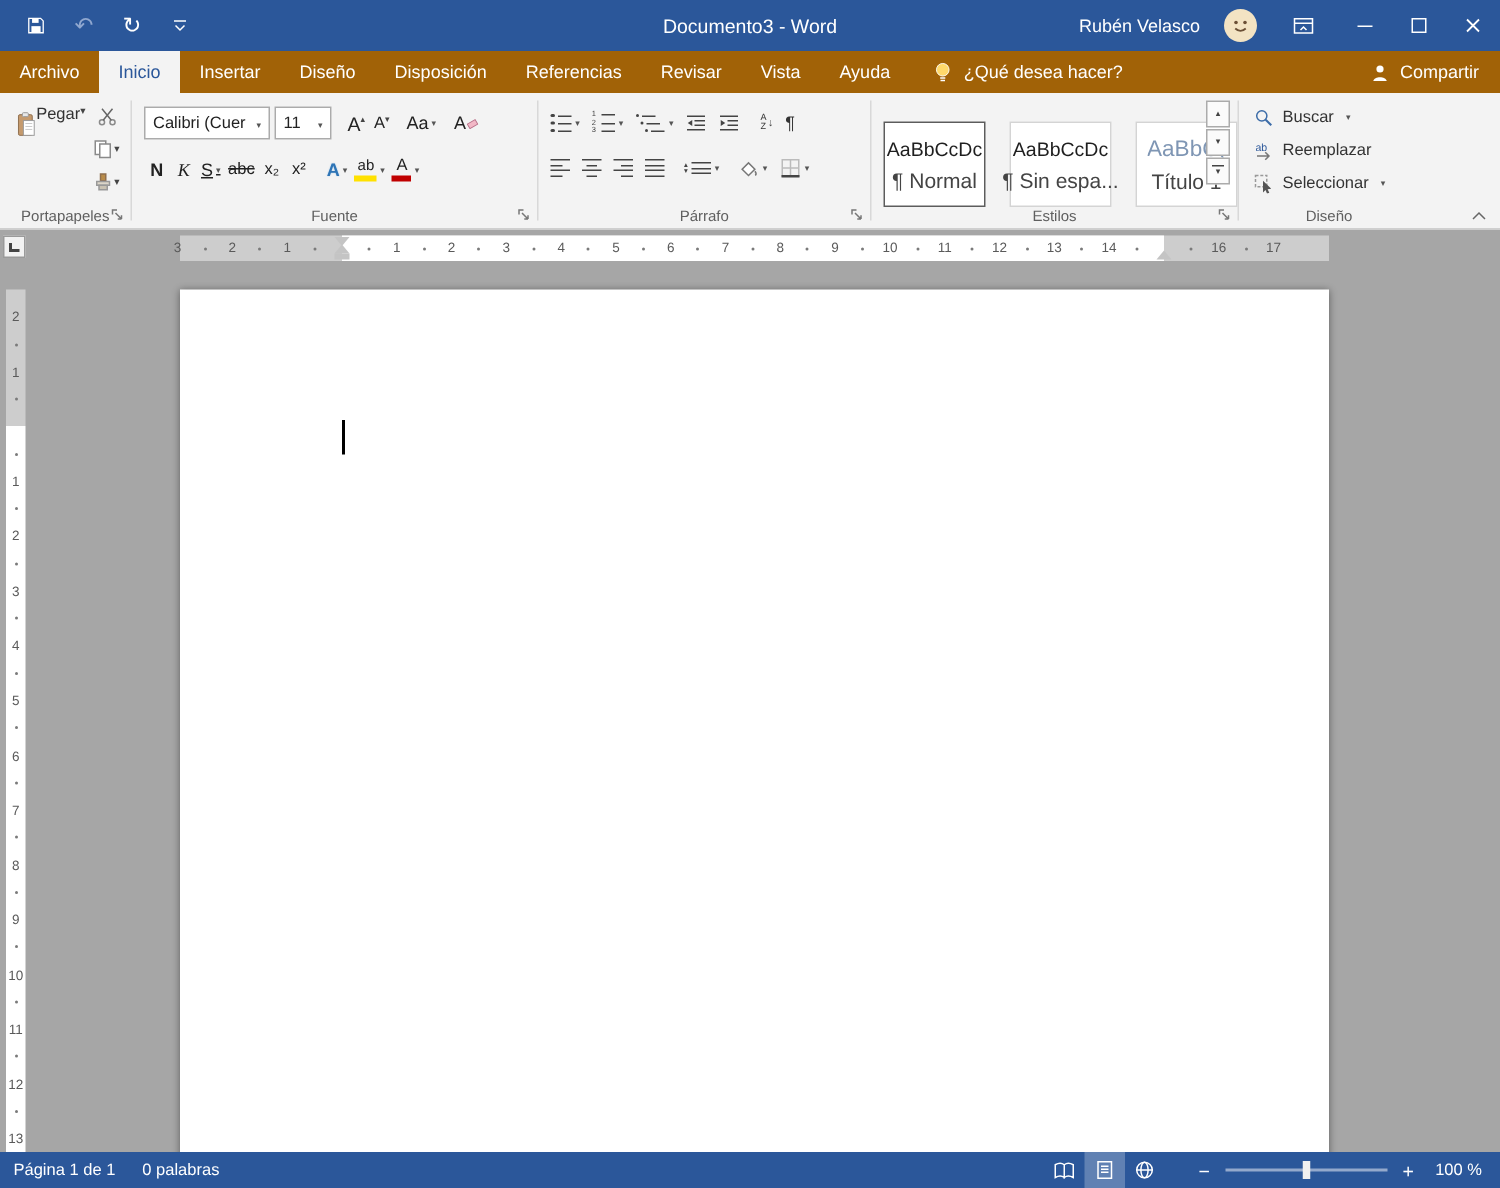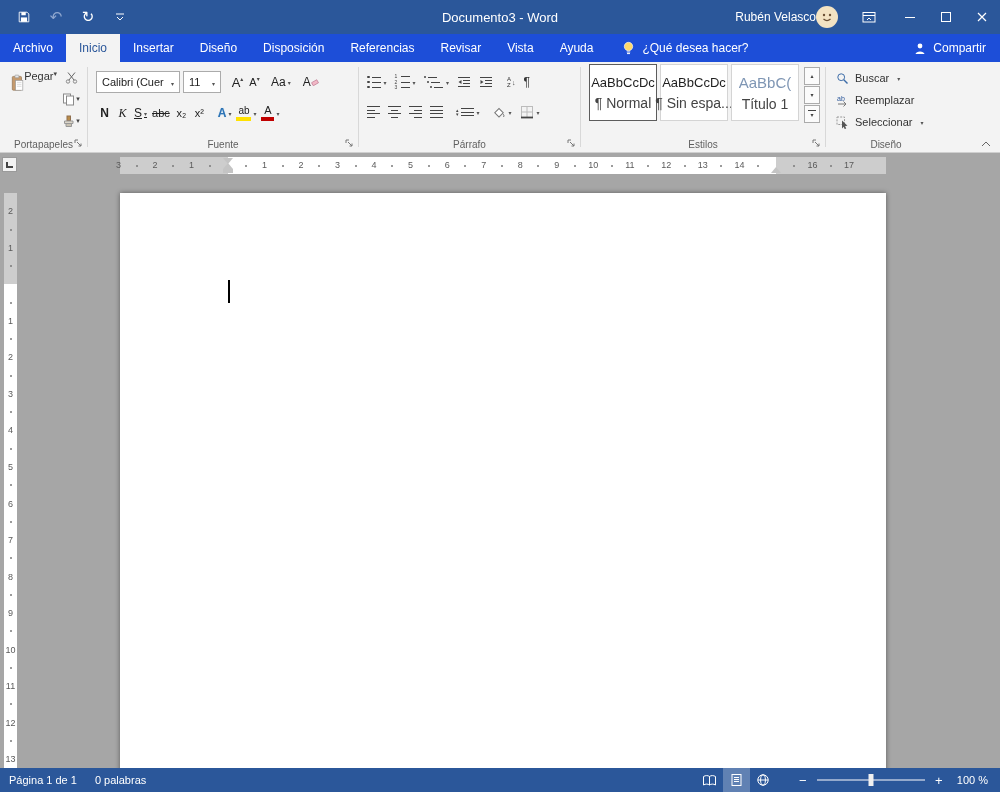--- a/index.html
+++ b/index.html
@@ -6,27 +6,27 @@
   body{font-family:"Liberation Sans",sans-serif;background:#fff}
   .app{position:relative;width:1000px;height:792px;overflow:hidden;background:#a6a6a6;font-family:"Liberation Sans",sans-serif}
 
   
   .titlebar{position:absolute;top:0;left:0;right:0;height:34px;background:#2b579a;color:#fff;display:flex;align-items:center;z-index:30}
   .qat{display:flex;align-items:center;padding-left:8px}
   .qat-btn{width:32px;height:34px;display:flex;align-items:center;justify-content:center;cursor:pointer;font-size:15px}
   .qat-btn.undo{color:#8fa7cf}
   .title{position:absolute;left:0;right:0;text-align:center;font-size:13px;pointer-events:none}
   .tb-right{position:absolute;right:0;top:0;height:34px;display:flex;align-items:center}
-  .user{font-size:12px;margin-right:0;cursor:pointer}
+  .user{font-size:12px;margin-right:16px;cursor:pointer}
   .avatar{width:22px;height:22px;border-radius:50%;margin-right:16px;cursor:pointer;display:flex}
   .tb-icon{width:30px;height:34px;display:flex;align-items:center;justify-content:center;cursor:pointer;margin-right:8px}
   .winctl{width:36px;height:34px;display:flex;align-items:center;justify-content:center;cursor:pointer}
 
   
-  .tabrow{position:absolute;top:34px;left:0;right:0;height:28px;background:#1d4ed8;display:flex;align-items:stretch;color:#fff;z-index:29}
+  .tabrow{position:absolute;top:34px;left:0;right:0;height:28px;background:#a16207;display:flex;align-items:stretch;color:#fff;z-index:29}
   .tab{padding:0 13px;font-size:12px;display:flex;align-items:center;cursor:pointer;white-space:nowrap}
   .tab.active{background:#f3f3f3;color:#2b579a}
   .tellme{display:flex;align-items:center;gap:7px;margin-left:16px;font-size:12px;cursor:text;color:#fff}
   .share{position:absolute;right:14px;top:0;height:28px;display:flex;align-items:center;gap:6px;font-size:12px;cursor:pointer}
 
   
   .ribbon{position:absolute;top:62px;left:0;right:0;height:91px;background:#f3f3f3;border-bottom:1px solid #cfcfcf;z-index:28}
   .grp{position:absolute;top:0;height:100%}
   .glabel{position:absolute;bottom:2px;left:0;right:0;text-align:center;font-size:10px;color:#5f5f5f}
   .launcher{position:absolute;right:3px;bottom:3px;width:10px;height:10px;cursor:pointer}
@@ -76,21 +76,21 @@
   .lrow .num{font-size:5px;color:#444;width:4px;line-height:3px}
   .ml .r.i1{margin-left:3px}.ml .r.i2{margin-left:6px}
   .sorticon{display:flex;align-items:center;gap:1px}
   .sorticon .az{display:flex;flex-direction:column;font-size:6px;line-height:6px;color:#333}
   .sorticon .dar{font-size:7px;color:#444}
   .ud{display:flex;flex-direction:column;line-height:4px;margin-right:1px}
   .ud::before{content:"▴";font-size:5px;color:#444}
   .ud::after{content:"▾";font-size:5px;color:#444}
 
   
-  .cards{position:absolute;left:8px;top:2px;display:flex;gap:3px}
+  .cards{position:absolute;left:8px;top:19px;display:flex;gap:16px}
   .card{width:68px;height:57px;background:#fff;border:1px solid #d4d4d4;display:flex;flex-direction:column;align-items:center;justify-content:center;gap:5px;cursor:pointer}
   .card.sel{border-color:#5c5c5c}
   .card .prev{font-size:13px;color:#1f1f1f;white-space:nowrap;overflow:hidden;max-width:64px}
   .card.title1 .prev{font-size:15px;color:#7f96b4}
   .card .sname{font-size:14px;color:#444;white-space:nowrap}
   .scol{position:absolute;right:5px;top:5px;display:flex;flex-direction:column;gap:1px}
   .sbtn{width:16px;height:18px;border:1px solid #ababab;background:#fbfbfb;display:flex;flex-direction:column;align-items:center;justify-content:center;font-size:6px;color:#444;cursor:pointer;line-height:6px}
   .sbtn .bar{width:8px;height:1px;background:#444;margin-bottom:1px}
 
   

